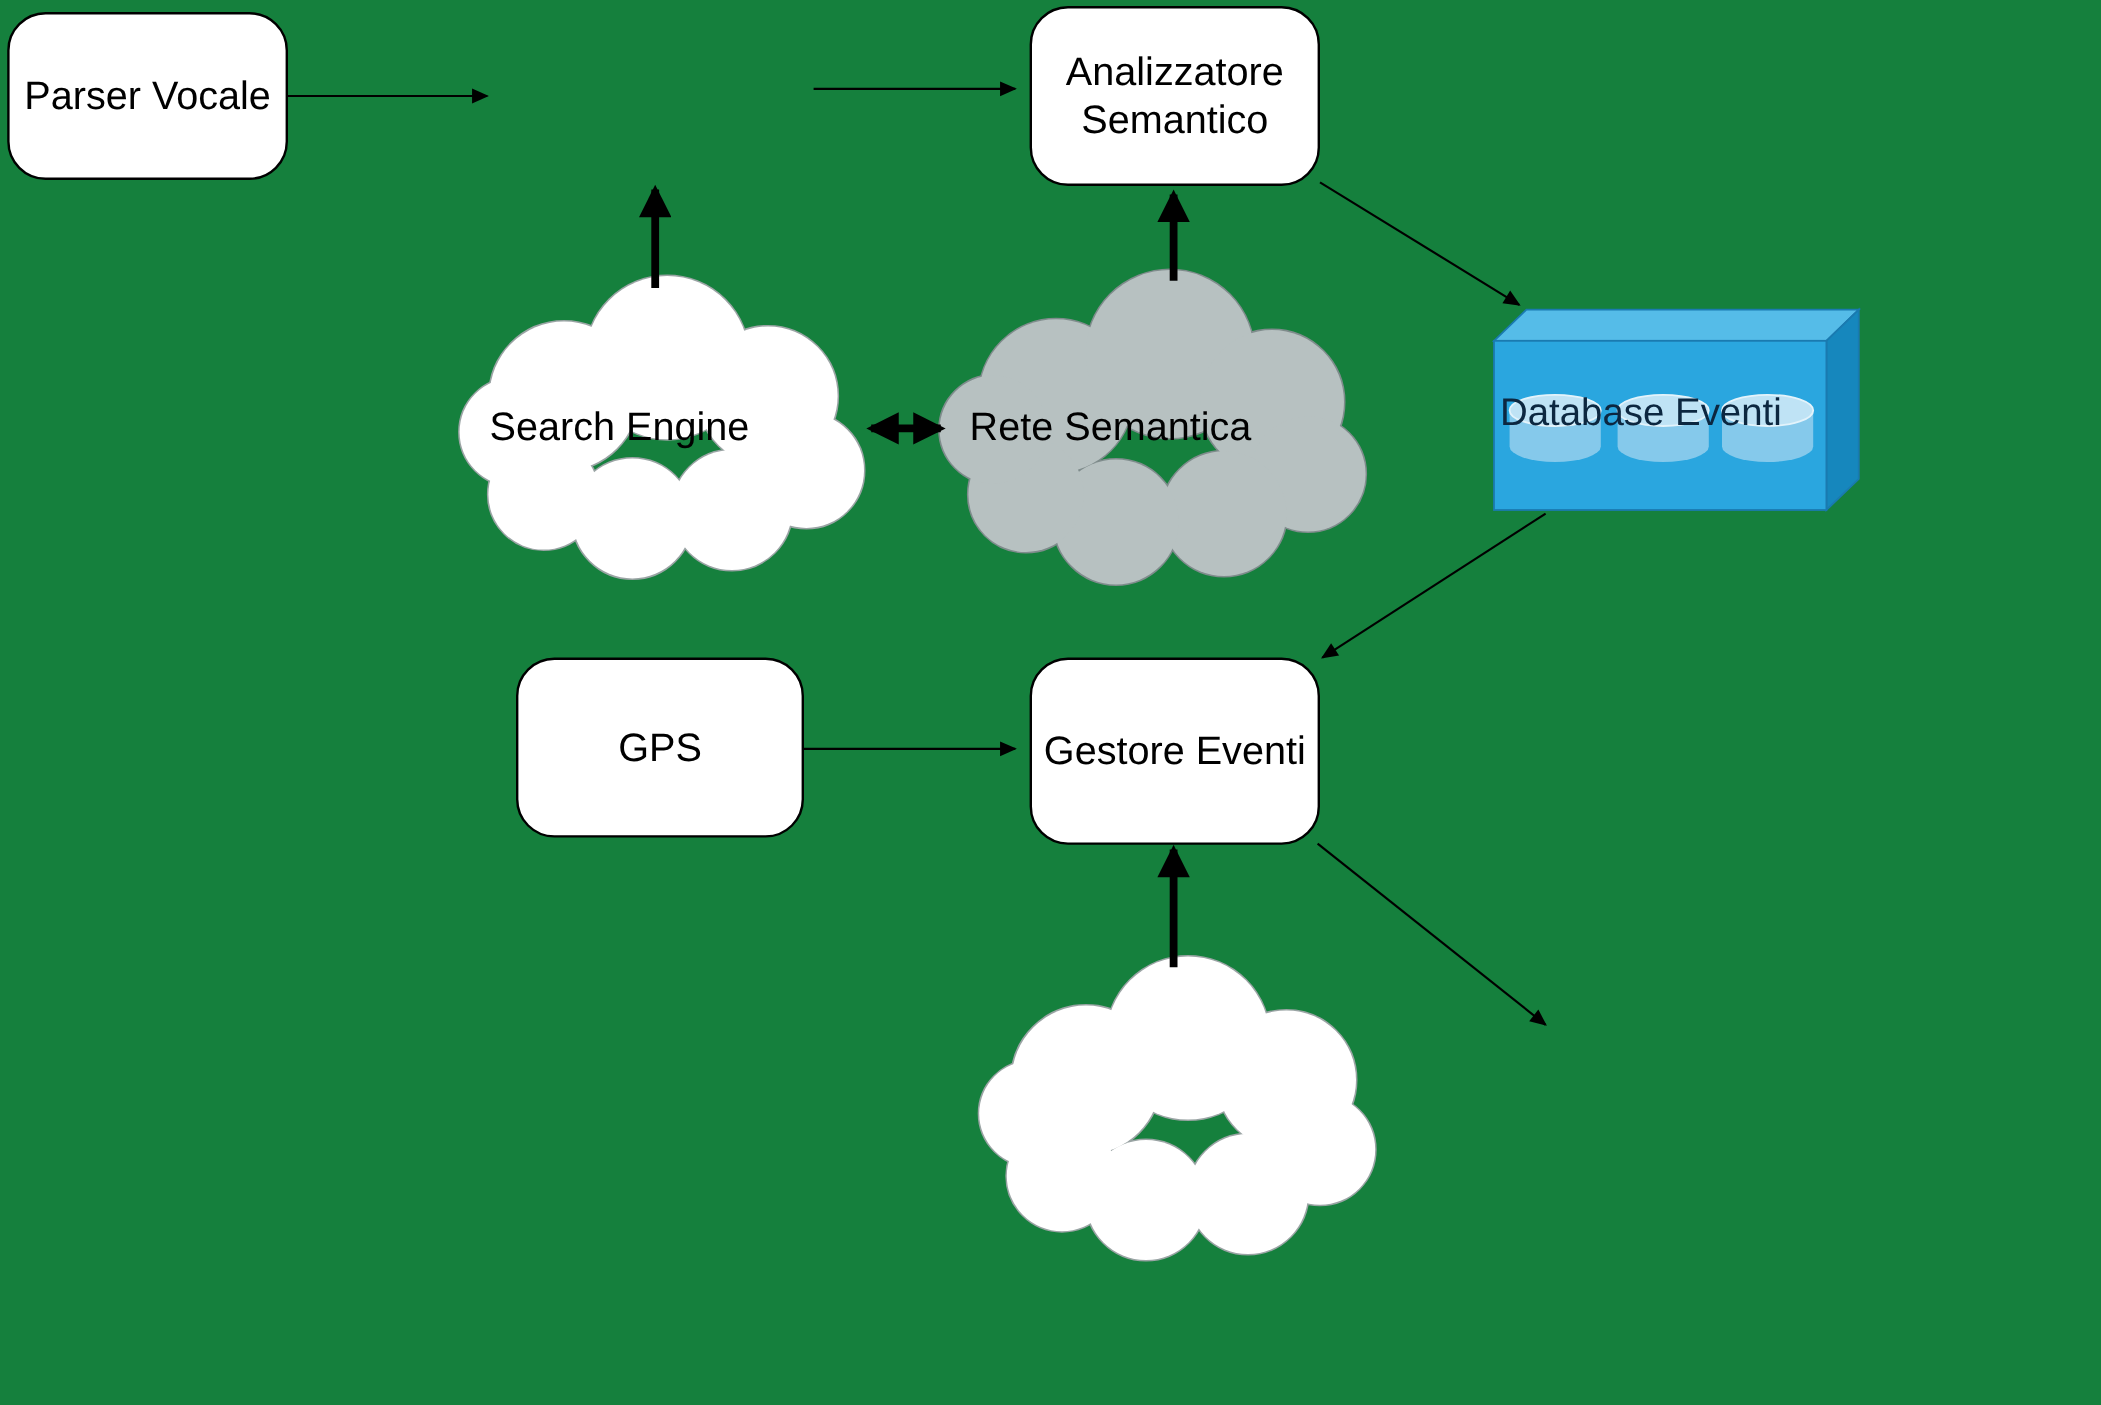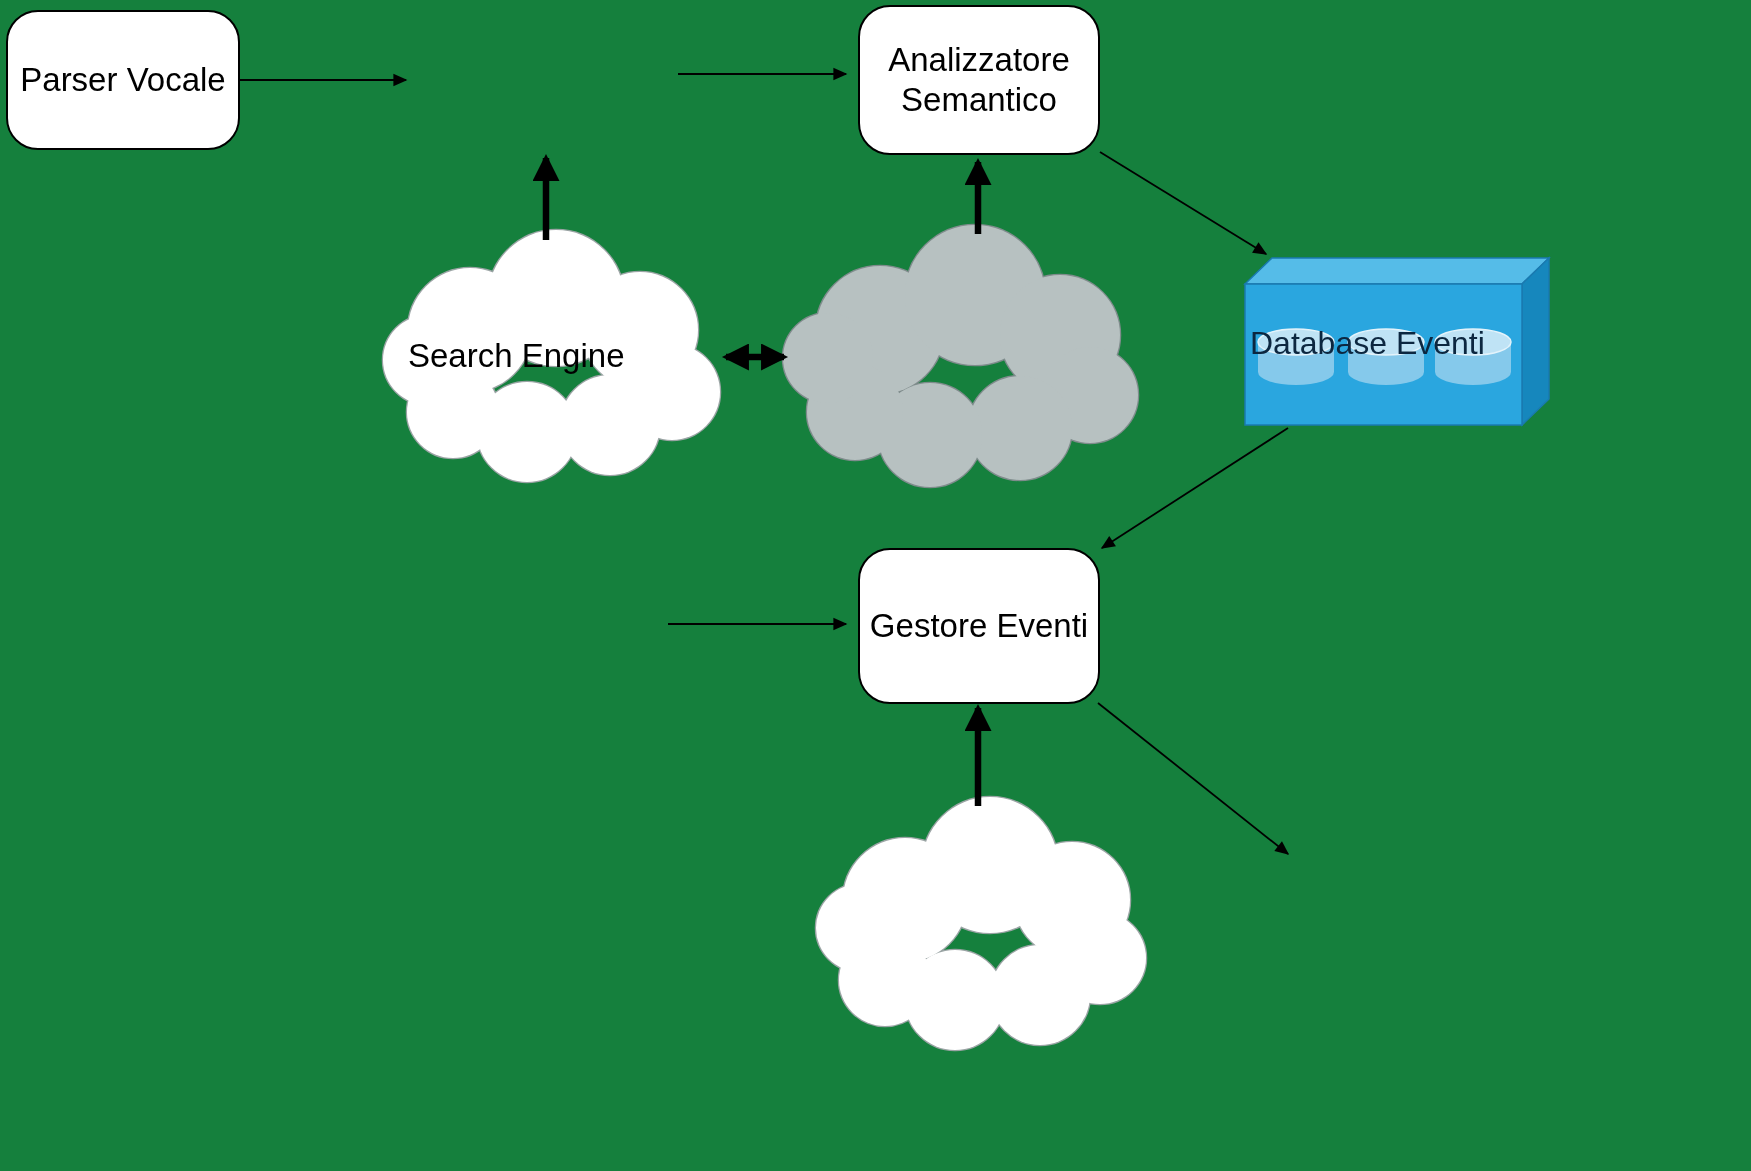--- a/index.html
+++ b/index.html
@@ -148,25 +148,31 @@
     </g>
   </svg>
 
   <div class="node" id="n-parser-vocale">
     <span>Parser Vocale</span>
   </div>
   <div class="node" id="n-analizzatore">
     <span>Analizzatore
 Semantico</span>
   </div>
+  <div class="node" id="n-gps">
+    <span>GPS</span>
+  </div>
   <div class="node" id="n-gestore">
     <span>Gestore Eventi</span>
   </div>
 
   <div class="cloud-label" id="l-search">
     <span>Search Engine</span>
+  </div>
+  <div class="cloud-label" id="l-rete">
+    <span>Rete Semantica</span>
   </div>
 
   <div class="db-label">
     <span>Database Eventi</span>
   </div>
 
 </div>
 
 </body></html>

